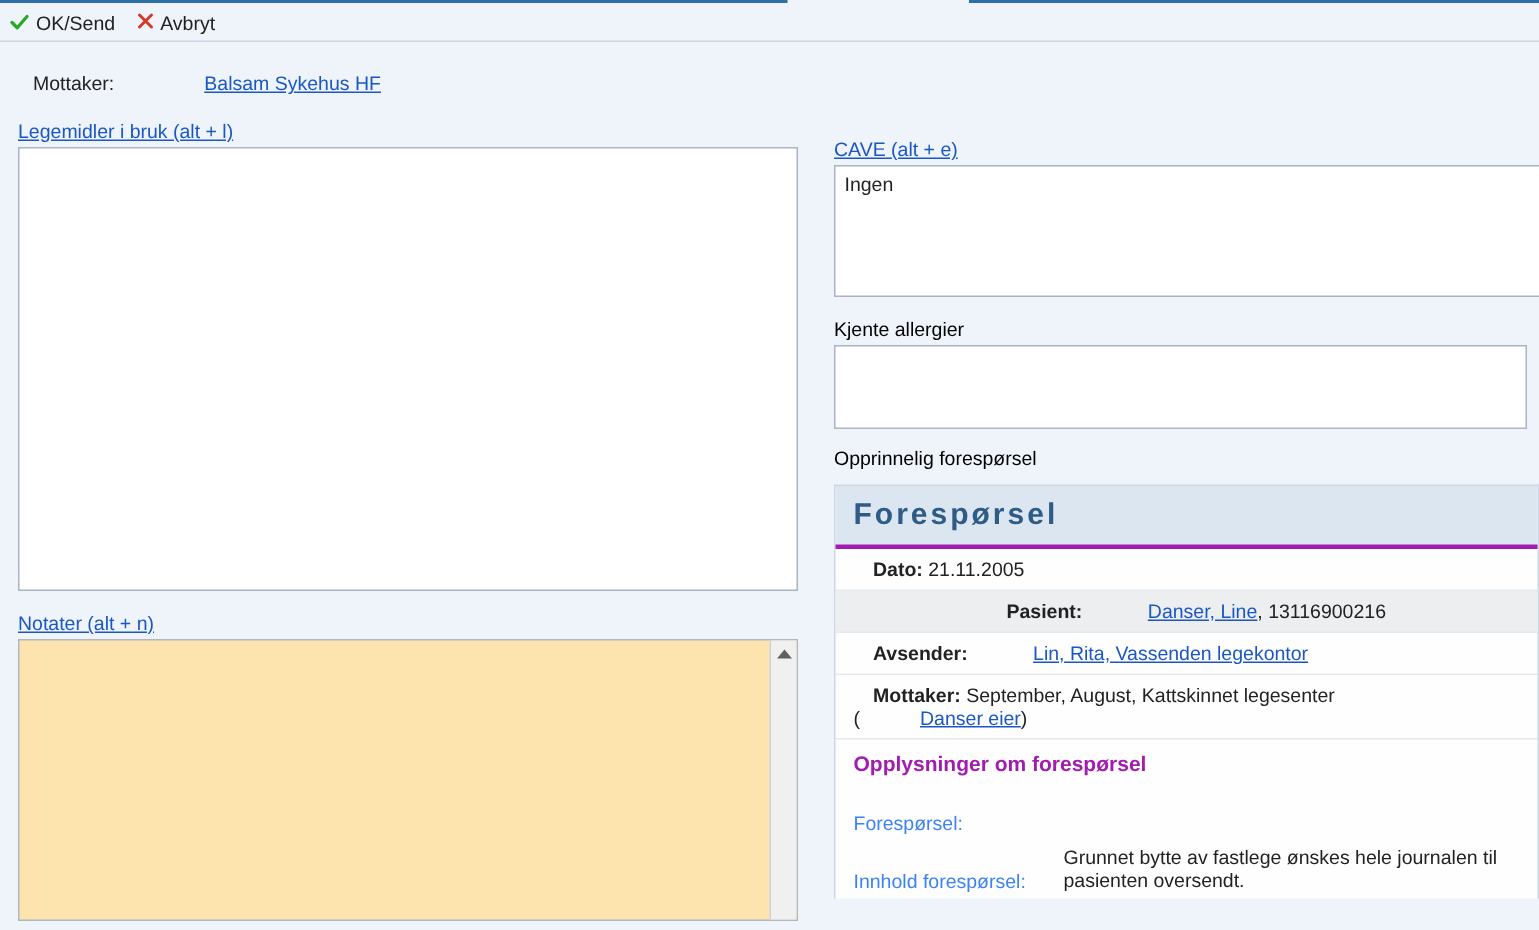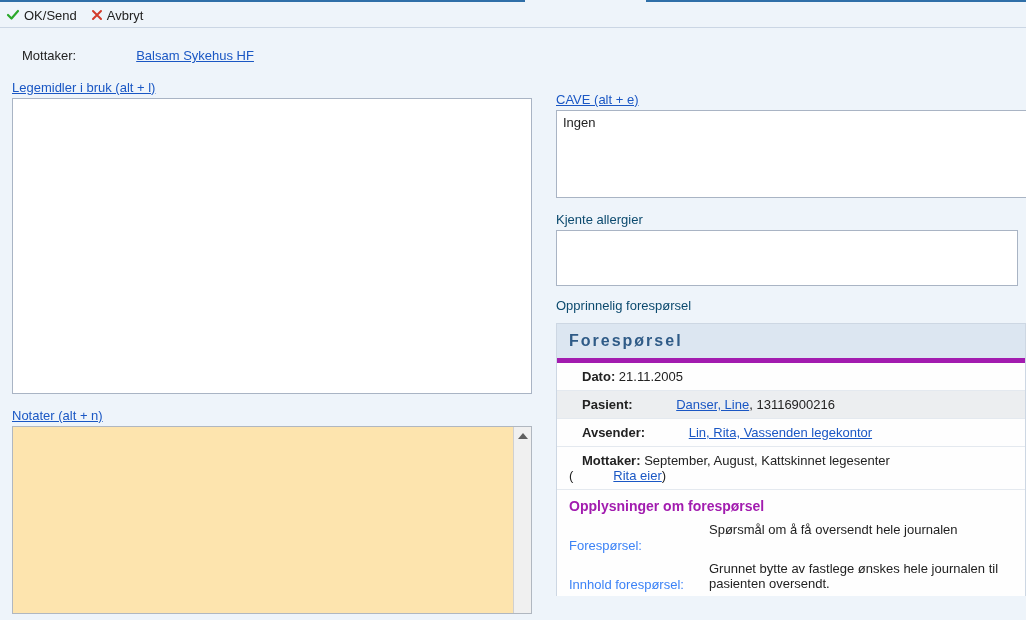--- a/index.html
+++ b/index.html
@@ -1,44 +1,44 @@
 <!DOCTYPE html>
 <html><head>
 <meta charset="utf-8">
 <style>
   html,body{margin:0;padding:0;font-family:"Segoe UI",Arial,sans-serif;font-size:13px;color:#222;background:#f4f8fc;}
   .app{width:1026px;height:620px;overflow:hidden;position:relative;background:#eef4fa;}
   .topsep{position:absolute;top:0;left:0;right:0;}
   .topsep .seg{position:absolute;top:0;height:2px;background:#2f6fa8;}
   .toolbar{position:absolute;top:4px;left:6px;display:flex;gap:14px;align-items:center;height:22px;}
-  .tbtn{display:flex;align-items:center;gap:4px;cursor:pointer;user-select:none;}
+  .tbtn{display:flex;gap:4px;cursor:pointer;user-select:none;}
   .tbtn span.lbl{color:#222;}
   .green-check svg,.red-x svg{display:block;}
   .hr{position:absolute;left:0;right:0;top:27px;height:1px;background:#cbd6e4;}
   .row-mot{position:absolute;top:48px;left:22px;display:flex;align-items:center;gap:20px;}
   .lbl-mot{color:#222;}
   a.lnk{color:#1a57c4;text-decoration:underline;cursor:pointer;margin-left:40px;}
   .cols{position:absolute;top:80px;left:12px;right:0;bottom:0;}
   .left{position:absolute;left:0;top:0;width:524px;}
   .right{position:absolute;left:544px;top:12px;right:0;}
   .sect-link{color:#1a57c4;text-decoration:underline;cursor:pointer;display:inline-block;margin-bottom:3px;}
   .box{background:#fff;border:1px solid #a9b4c4;}
   .box.legemidler{width:518px;height:294px;}
   .box.notater{width:518px;height:186px;background:#fde4ae;border:1px solid #b0b7c0;position:relative;}
   .box.notater .scroll{position:absolute;right:0;top:0;bottom:0;width:17px;background:#f0f0f0;border-left:1px solid #d0d0d0;}
   .box.notater .scroll .thumb{position:absolute;top:2px;left:2px;right:2px;height:14px;display:flex;align-items:center;justify-content:center;}
   .cave{width:460px;height:78px;padding:4px 6px;}
   .allerg{width:460px;height:54px;}
-  .rlabel{color:#0c4a6e;margin:0 0 3px 0;}
+  .rlabel{color:#000000;margin:0 0 3px 0;}
   .gap{height:14px;}
   .opprin{margin-top:12px;}
   .panel{margin-top:10px;border:1px solid #cdd7e3;background:#fefefe;border-bottom:none;}
-  .panel-h{background:#dce6f1;color:#2f5b87;font-weight:600;letter-spacing:2px;font-size:16px;padding:8px 12px;border-bottom:5px solid #a21caf;}
+  .panel-h{background:#dce6f1;color:#2f5b87;font-weight:600;letter-spacing:2px;font-size:20px;padding:8px 12px;border-bottom:3px solid #a21caf;}
   .panel-row{padding:6px 12px;border-bottom:1px solid #e4e9ef;}
-  .panel-row.gray{background:#eceef0;}
+  .panel-row.gray{background:#eceef0;text-align:center;}
   .b{font-weight:700;margin-left:13px;}
   .subh{color:#a21caf;font-weight:700;font-size:14px;padding:8px 12px 4px 12px;}
   .kv{display:flex;padding:4px 12px;}
   .kv .k{width:140px;color:#3b82f6;margin-top:16px;}
   .kv .v{flex:1;color:#222;}
   .tri-up{width:0;height:0;border-left:5px solid transparent;border-right:5px solid transparent;border-bottom:6px solid #606060;}
 </style>
 </head>
 <body>
 
@@ -115,26 +115,25 @@
         </div>
         <div class="panel-row">
           <span class="b">Avsender:</span>
           <span> </span>
           <a class="lnk">Lin, Rita, Vassenden legekontor</a>
         </div>
         <div class="panel-row">
           <span class="b">Mottaker:</span>
           <span> </span>
           <span>September, August, Kattskinnet legesenter</span>
-          <div>(<a class="lnk">Rita eier</a>)</div>
+          <div>(<a class="lnk">Danser eier</a>)</div>
         </div>
         <div class="subh">Opplysninger om forespørsel</div>
         <div class="kv">
           <div class="k">Forespørsel:</div>
-          <div class="v">Spørsmål om å få oversendt hele journalen</div>
         </div>
         <div class="kv">
           <div class="k">Innhold forespørsel:</div>
           <div class="v">Grunnet bytte av fastlege ønskes hele journalen til pasienten oversendt.</div>
         </div>
       </div>
     </div>
   </div>
 </div>
 

